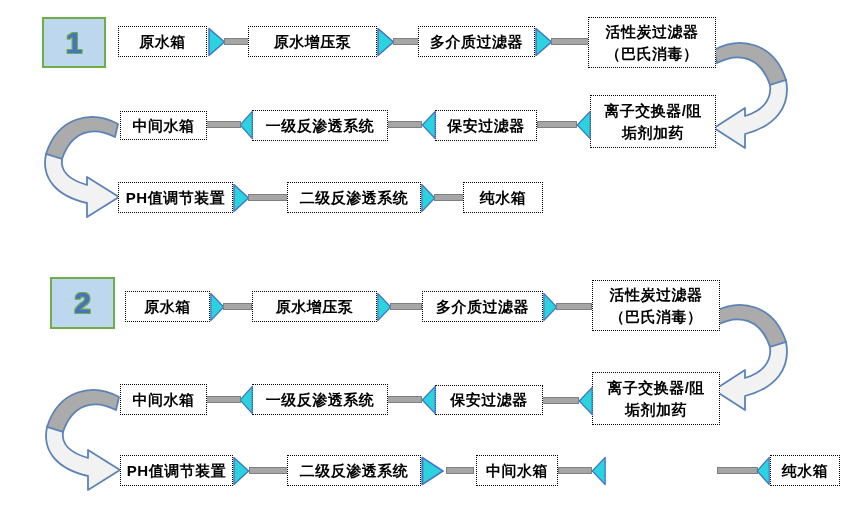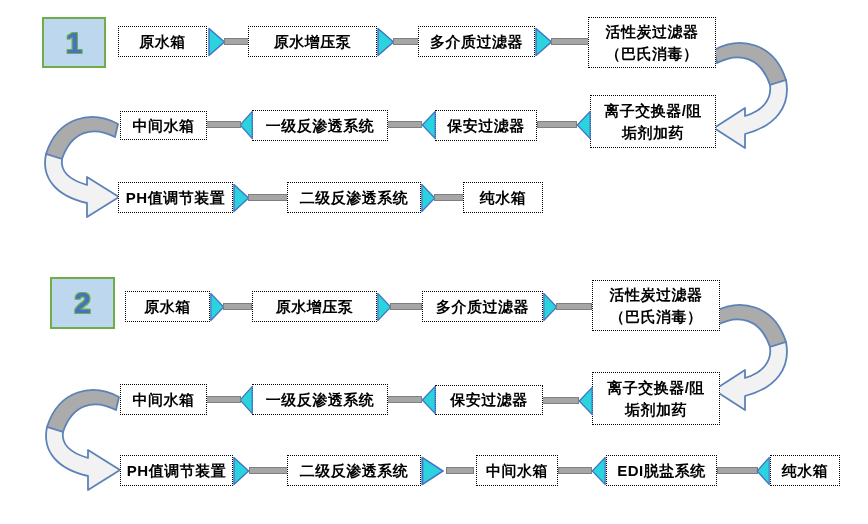--- a/index.html
+++ b/index.html
@@ -170,20 +170,19 @@
   <div class="node" style="left:287px;top:455px;width:134px;height:31px">二级反渗透系统</div>
   <svg class="tri" style="left:421px;top:456px" width="24" height="30" viewBox="0 0 18 30" preserveAspectRatio="none">
       <polygon points="1,1.5 16.5,15 1,28.5"></polygon>
     </svg>
   <div class="bar" style="left:446px;top:467px;width:28px"></div>
   <div class="node" style="left:476px;top:455px;width:82px;height:31px">中间水箱</div>
   <div class="bar" style="left:558px;top:467px;width:34px"></div>
   <svg class="tri" style="left:591px;top:456px" width="15" height="30" viewBox="0 0 18 30" preserveAspectRatio="none">
       <polygon points="17,1.5 1.5,15 17,28.5"></polygon>
     </svg>
-  <div class="node" style="left:606px;top:455px;width:111px;height:31px">EDI脱盐系统</div>
   <div class="bar" style="left:717px;top:467px;width:41px"></div>
   <svg class="tri" style="left:756px;top:456px" width="14" height="30" viewBox="0 0 18 30" preserveAspectRatio="none">
       <polygon points="17,1.5 1.5,15 17,28.5"></polygon>
     </svg>
   <div class="node" style="left:770px;top:455px;width:70px;height:31px">纯水箱</div>
 
 </div>
 
 </body></html>

